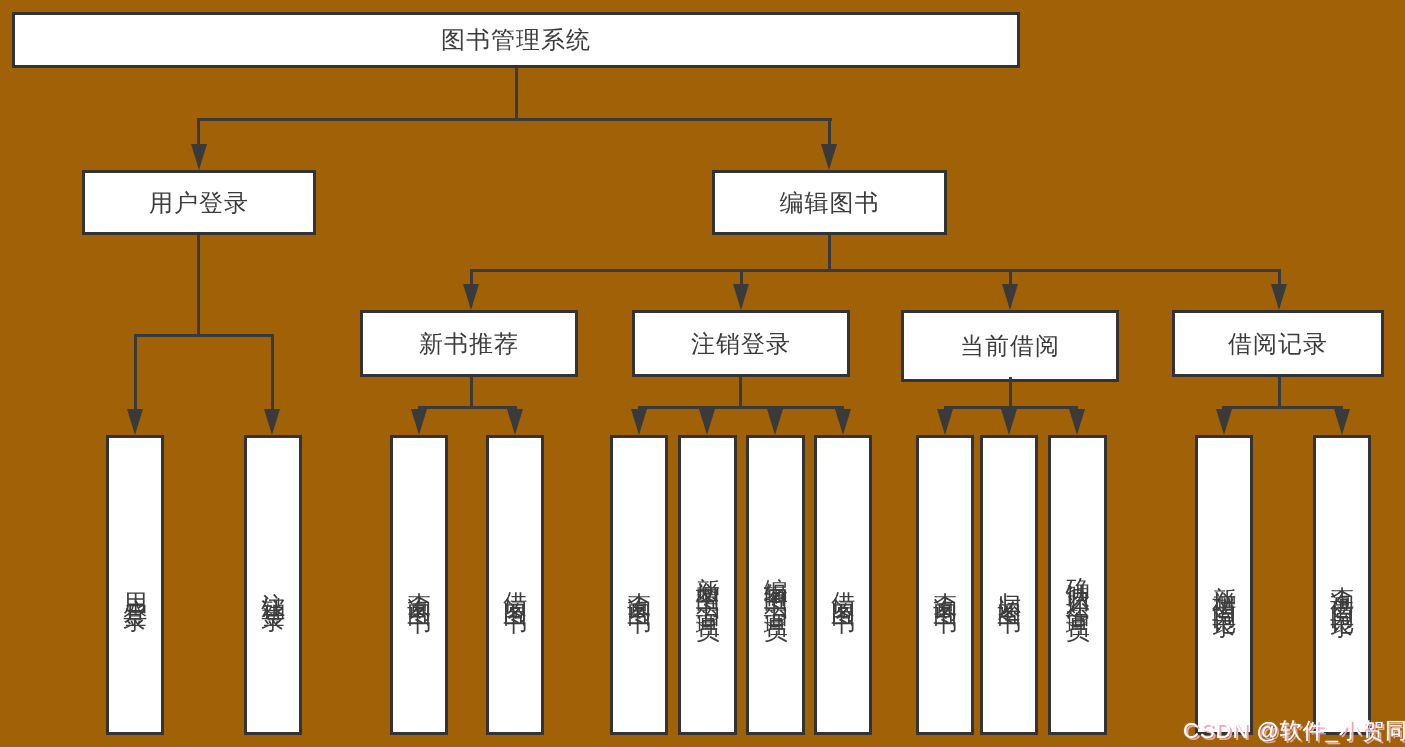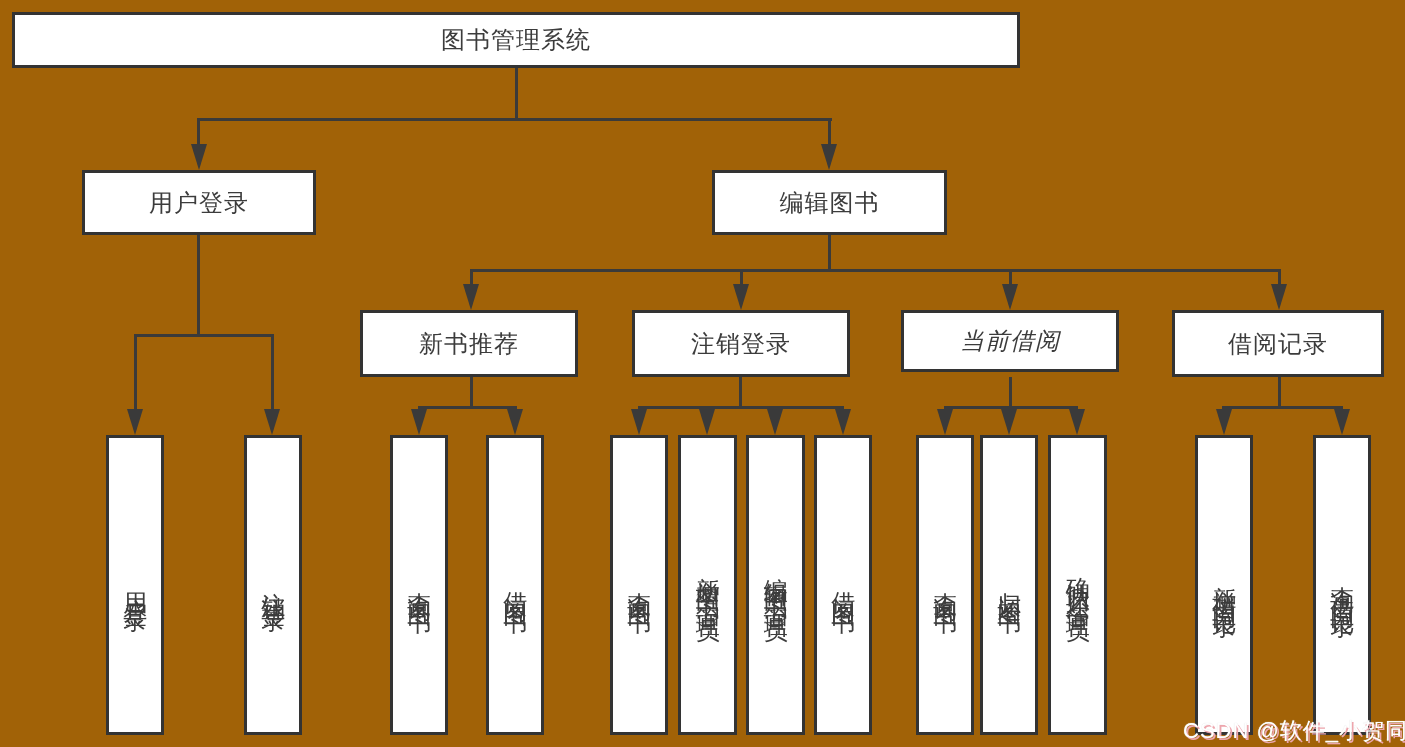--- a/index.html
+++ b/index.html
@@ -79,21 +79,21 @@
   <div class="ah" style="left:463px; top:284px;"></div>
   <div class="line" style="left:740px; top:272px; width:3px; height:14px;"></div>
   <div class="ah" style="left:733px; top:284px;"></div>
   <div class="line" style="left:1009px; top:272px; width:3px; height:14px;"></div>
   <div class="ah" style="left:1002px; top:284px;"></div>
   <div class="line" style="left:1278px; top:272px; width:3px; height:14px;"></div>
   <div class="ah" style="left:1271px; top:284px;"></div>
 
   <div class="box" style="left:360px; top:310px; width:218px; height:67px;">新书推荐</div>
   <div class="box" style="left:632px; top:310px; width:218px; height:67px;">注销登录</div>
-  <div class="box" style="left:901px; top:310px; width:218px; height:62px;font-style:italic;">当前借阅</div>
+  <div class="box" style="left:901px; top:310px; width:218px; height:72px;">当前借阅</div>
   <div class="box" style="left:1172px; top:310px; width:212px; height:67px;">借阅记录</div>
 
   <div class="line" style="left:470px; top:377px; width:3px; height:32px;"></div>
   <div class="line" style="left:418px; top:406px; width:99px; height:3px;"></div>
   <div class="ah" style="left:411px; top:409px;"></div>
   <div class="ah" style="left:507px; top:409px;"></div>
 
   <div class="line" style="left:739px; top:377px; width:3px; height:32px;"></div>
   <div class="line" style="left:638px; top:406px; width:206px; height:3px;"></div>
   <div class="ah" style="left:631px; top:409px;"></div>

